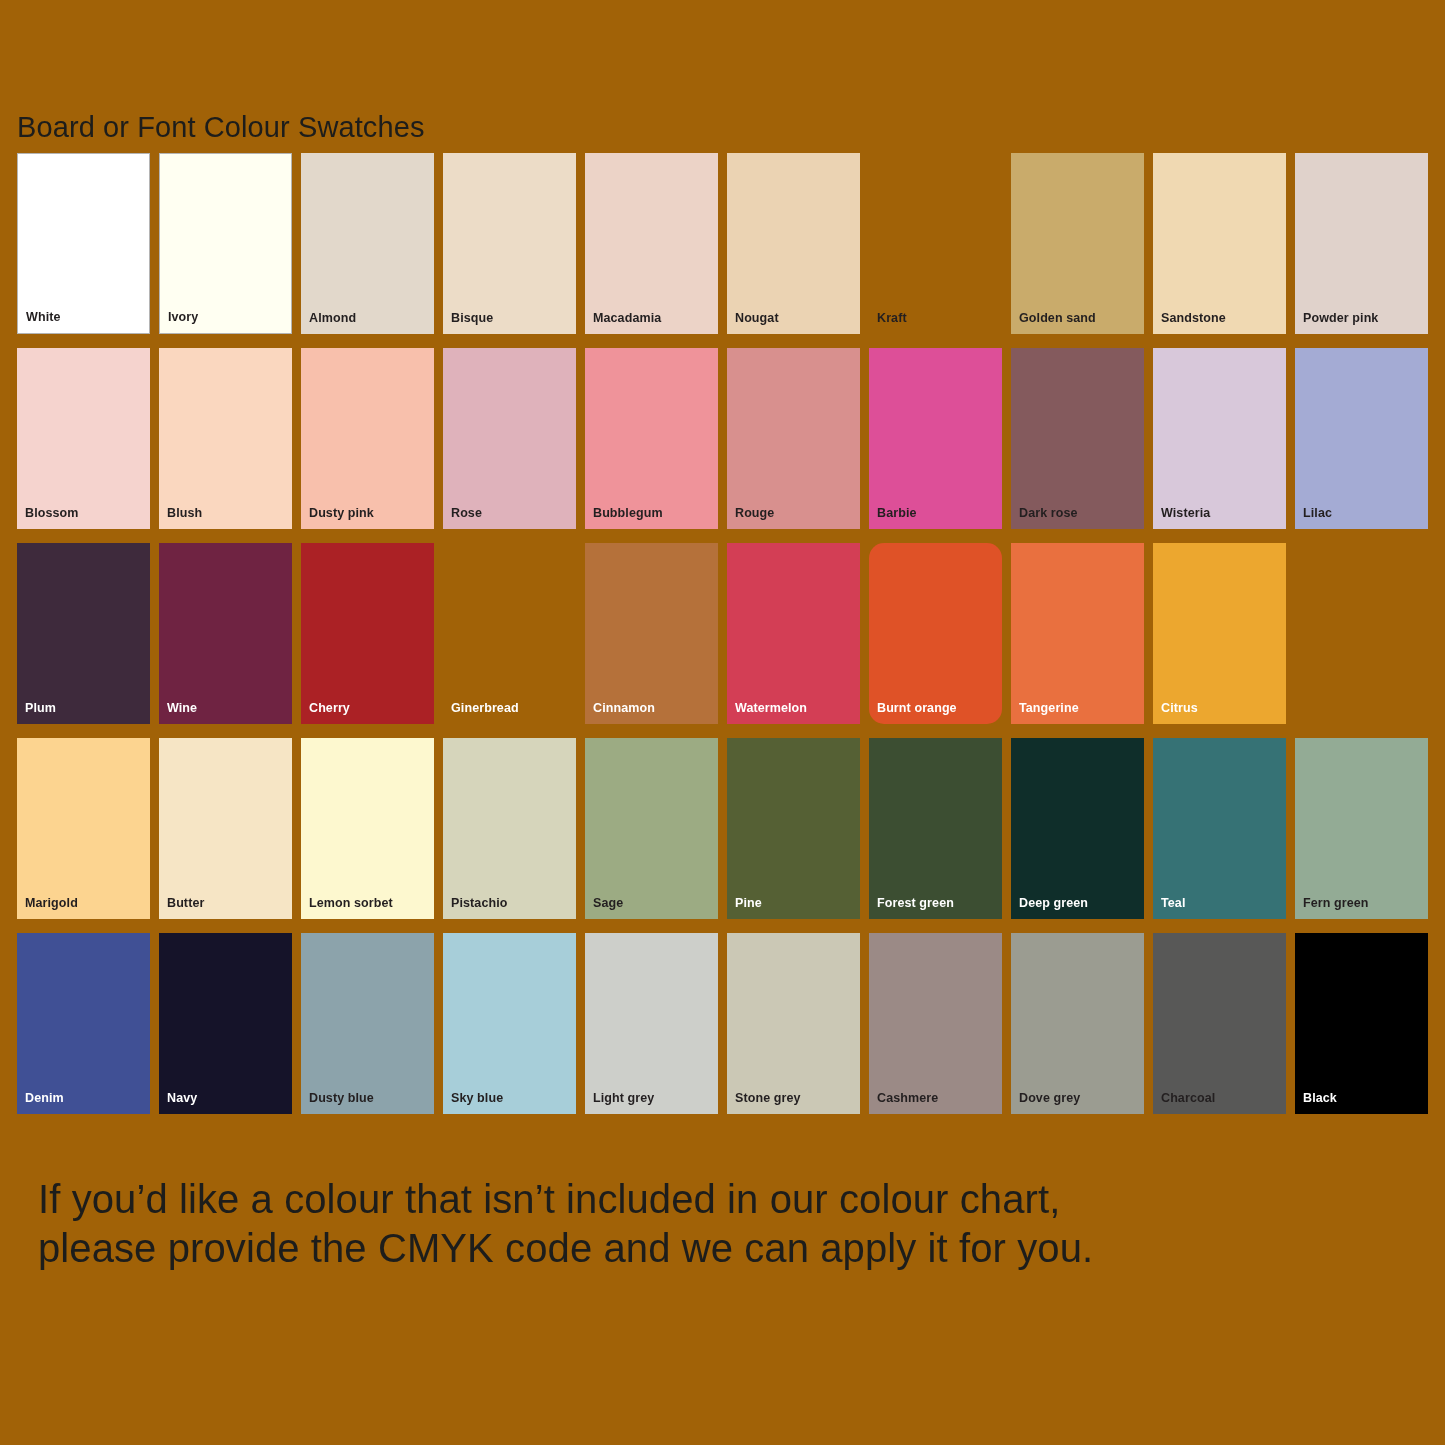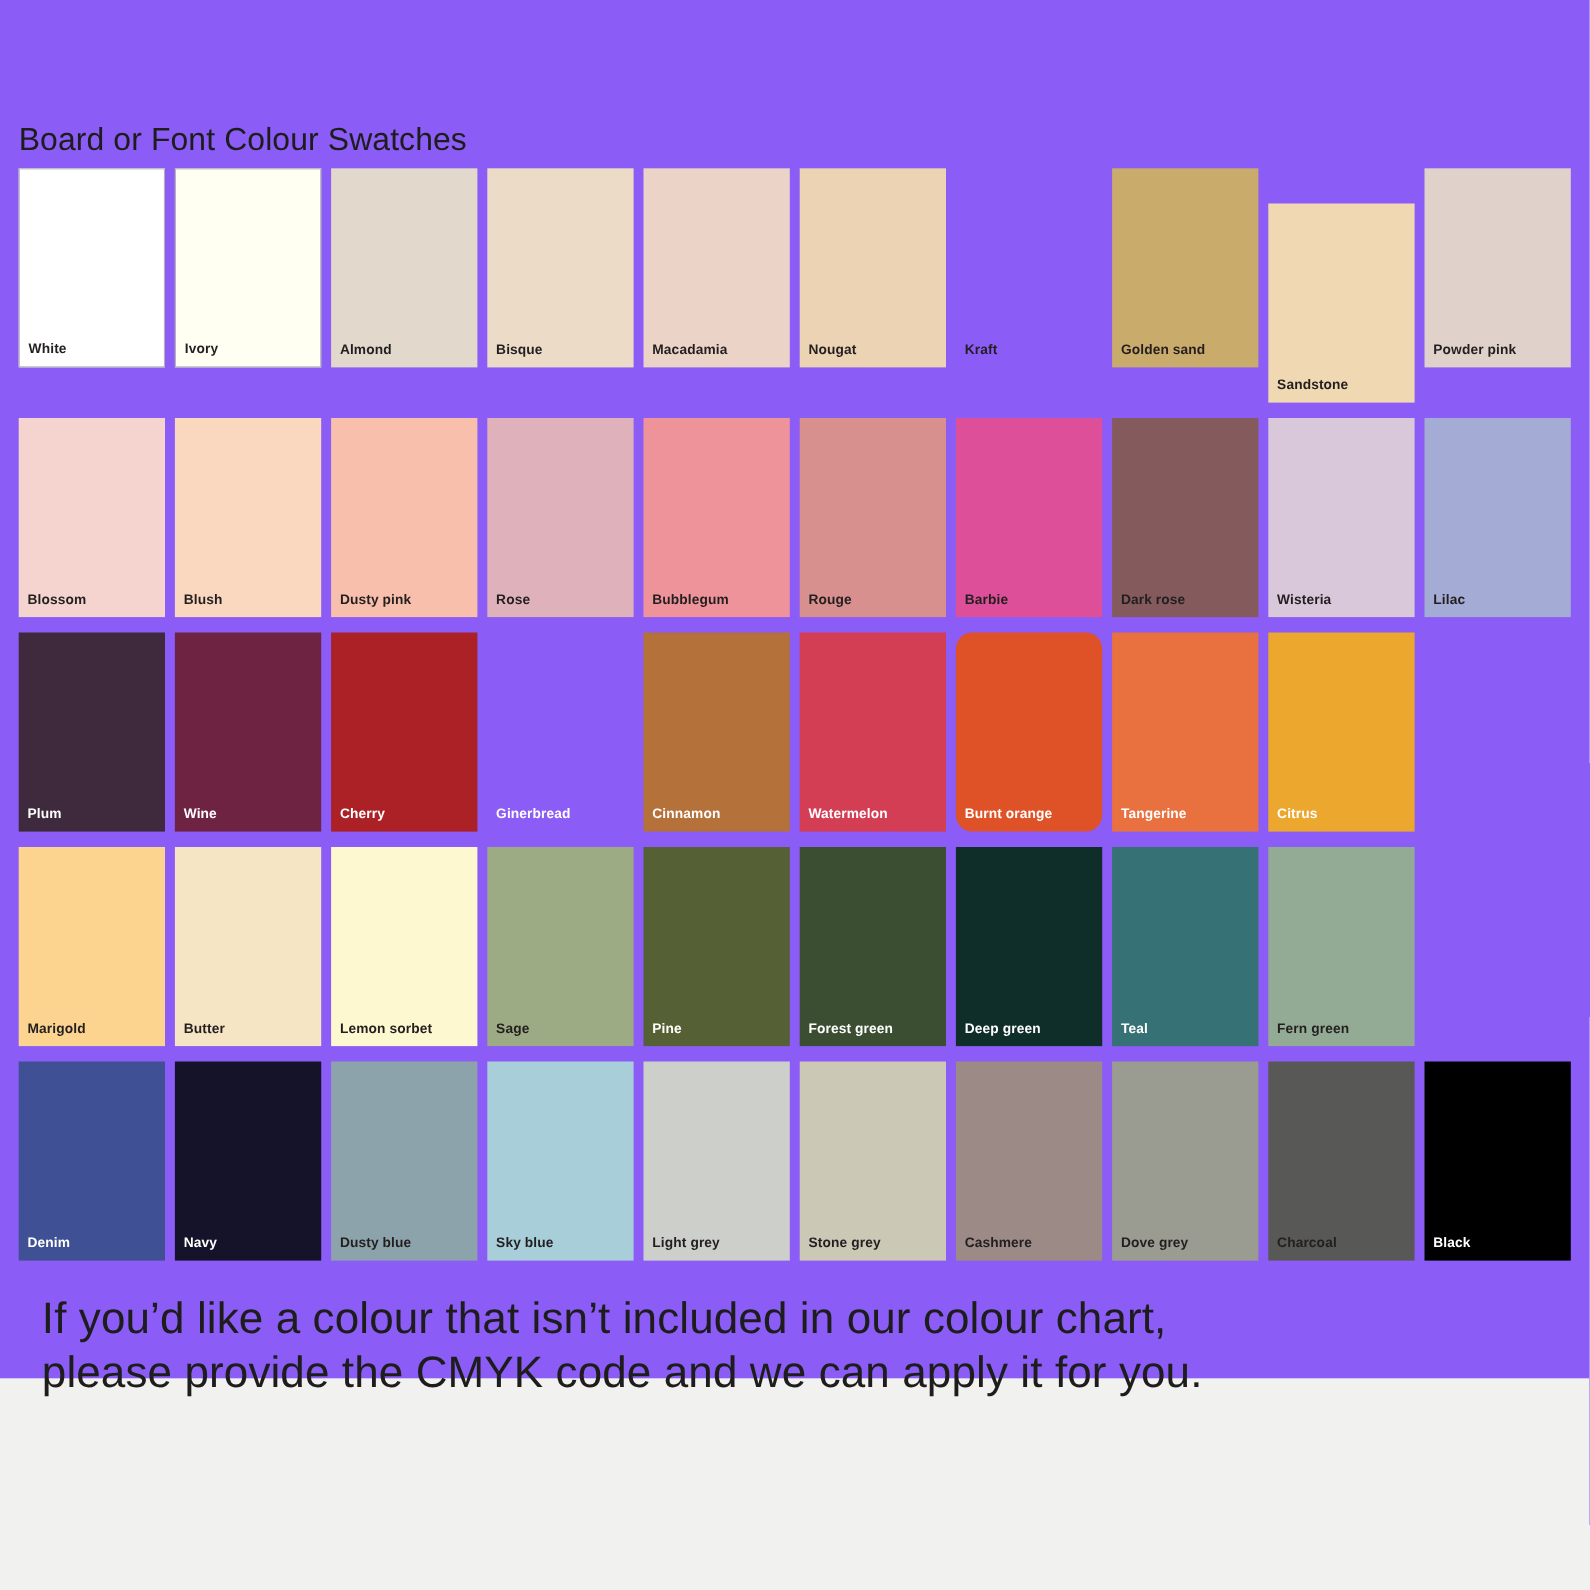--- a/index.html
+++ b/index.html
@@ -11,22 +11,22 @@
     width: 1445px;
     height: 1445px;
     background: #f1f1f0;
     font-family: "Liberation Sans", sans-serif;
     overflow: hidden;
   }
 
   #page {
     position: relative;
     width: 1445px;
-    height: 1253px;
-    background: #8b5cf6;
+    height: 1445px;
+    background: #a16207;
     text-decoration: underline;
   }
 
   
   #page-title {
     position: absolute;
     left: 17px;
     top: 92px;
     font-size: 29px;
     font-weight: 400;
@@ -114,21 +114,21 @@
         </div>
         <div class="swatch" style="background: rgb(235, 211, 179);">
           <span class="swatch-label label-dark">Nougat</span>
         </div>
         <div class="swatch">
           <span class="swatch-label label-dark">Kraft</span>
         </div>
         <div class="swatch" style="background: rgb(201, 171, 107);">
           <span class="swatch-label label-dark">Golden sand</span>
         </div>
-        <div class="swatch" style="background: rgb(240, 217, 178); margin-top: 32px;">
+        <div class="swatch" style="background: rgb(240, 217, 178);">
           <span class="swatch-label label-dark">Sandstone</span>
         </div>
         <div class="swatch" style="background: rgb(224, 210, 203);">
           <span class="swatch-label label-dark">Powder pink</span>
         </div>
       </div>
       <div class="swatch-row">
         <div class="swatch" style="background: rgb(245, 211, 206);">
           <span class="swatch-label label-dark">Blossom</span>
         </div>
@@ -191,20 +191,23 @@
       </div>
       <div class="swatch-row">
         <div class="swatch" style="background: rgb(252, 212, 144);">
           <span class="swatch-label label-dark">Marigold</span>
         </div>
         <div class="swatch" style="background: rgb(246, 229, 197);">
           <span class="swatch-label label-dark">Butter</span>
         </div>
         <div class="swatch" style="background: rgb(253, 248, 207);">
           <span class="swatch-label label-dark">Lemon sorbet</span>
+        </div>
+        <div class="swatch" style="background: rgb(214, 213, 187);">
+          <span class="swatch-label label-dark">Pistachio</span>
         </div>
         <div class="swatch" style="background: rgb(156, 171, 131);">
           <span class="swatch-label label-dark">Sage</span>
         </div>
         <div class="swatch" style="background: rgb(85, 96, 52);">
           <span class="swatch-label label-light">Pine</span>
         </div>
         <div class="swatch" style="background: rgb(60, 78, 50);">
           <span class="swatch-label label-light">Forest green</span>
         </div>

